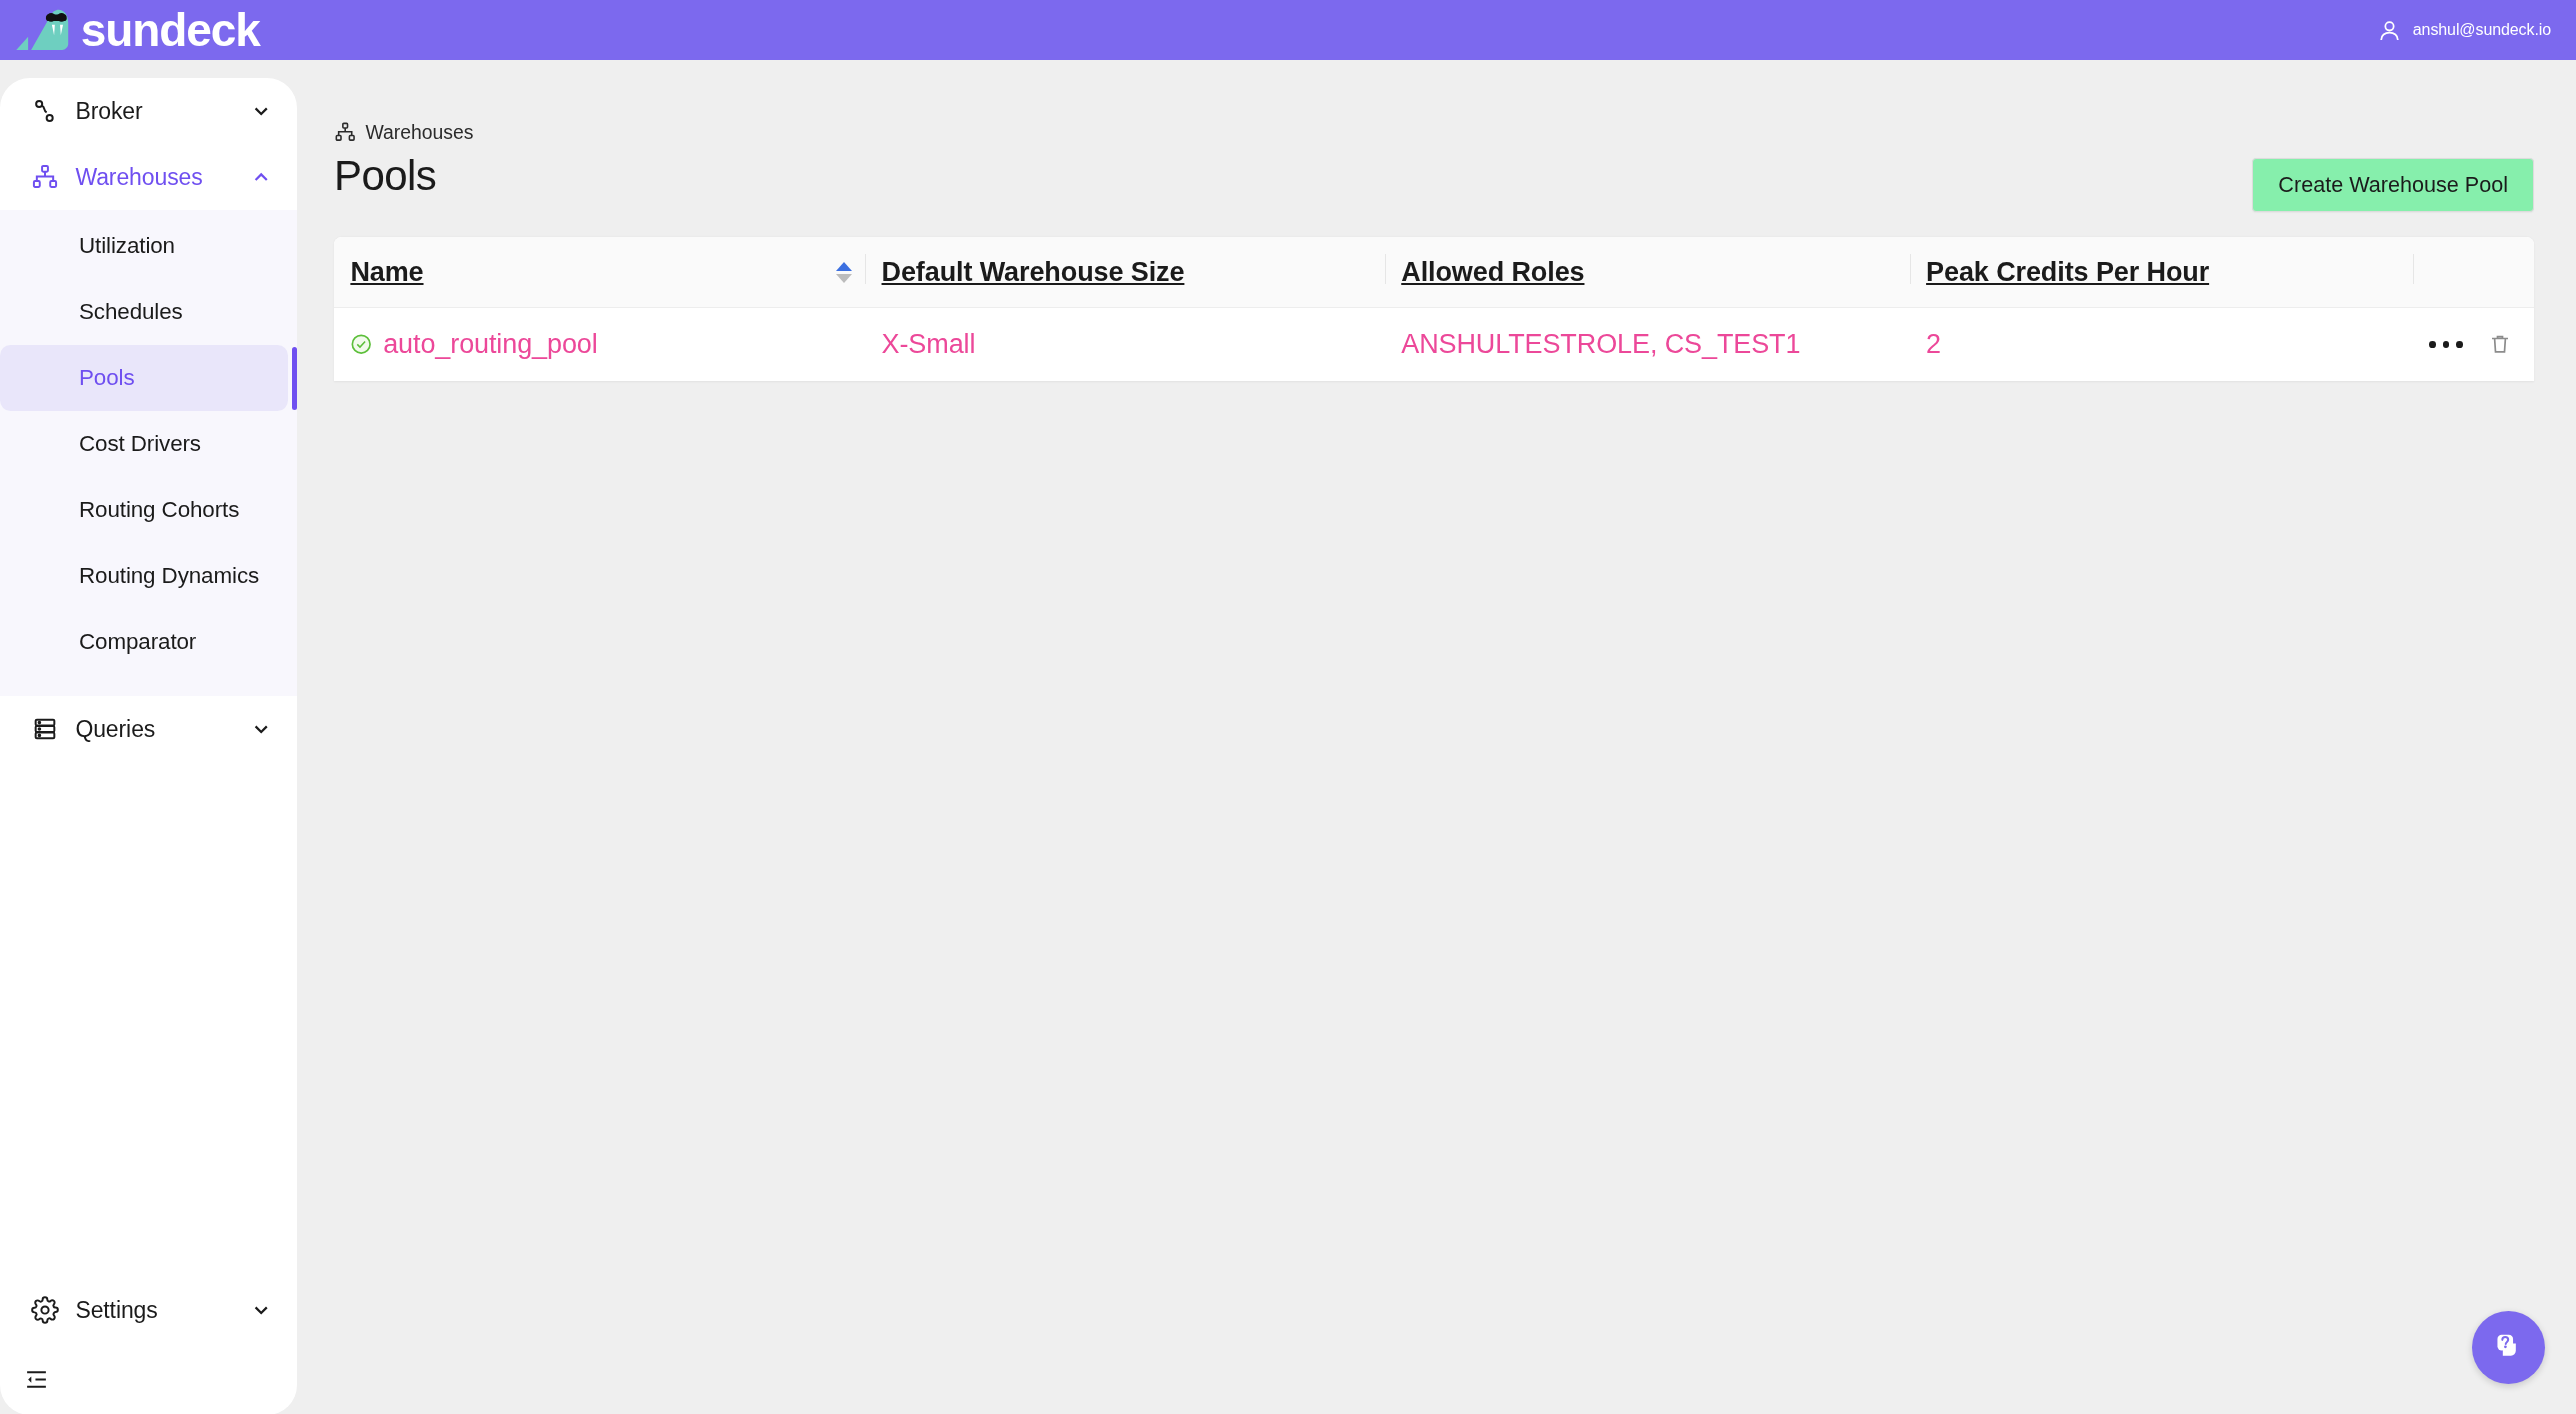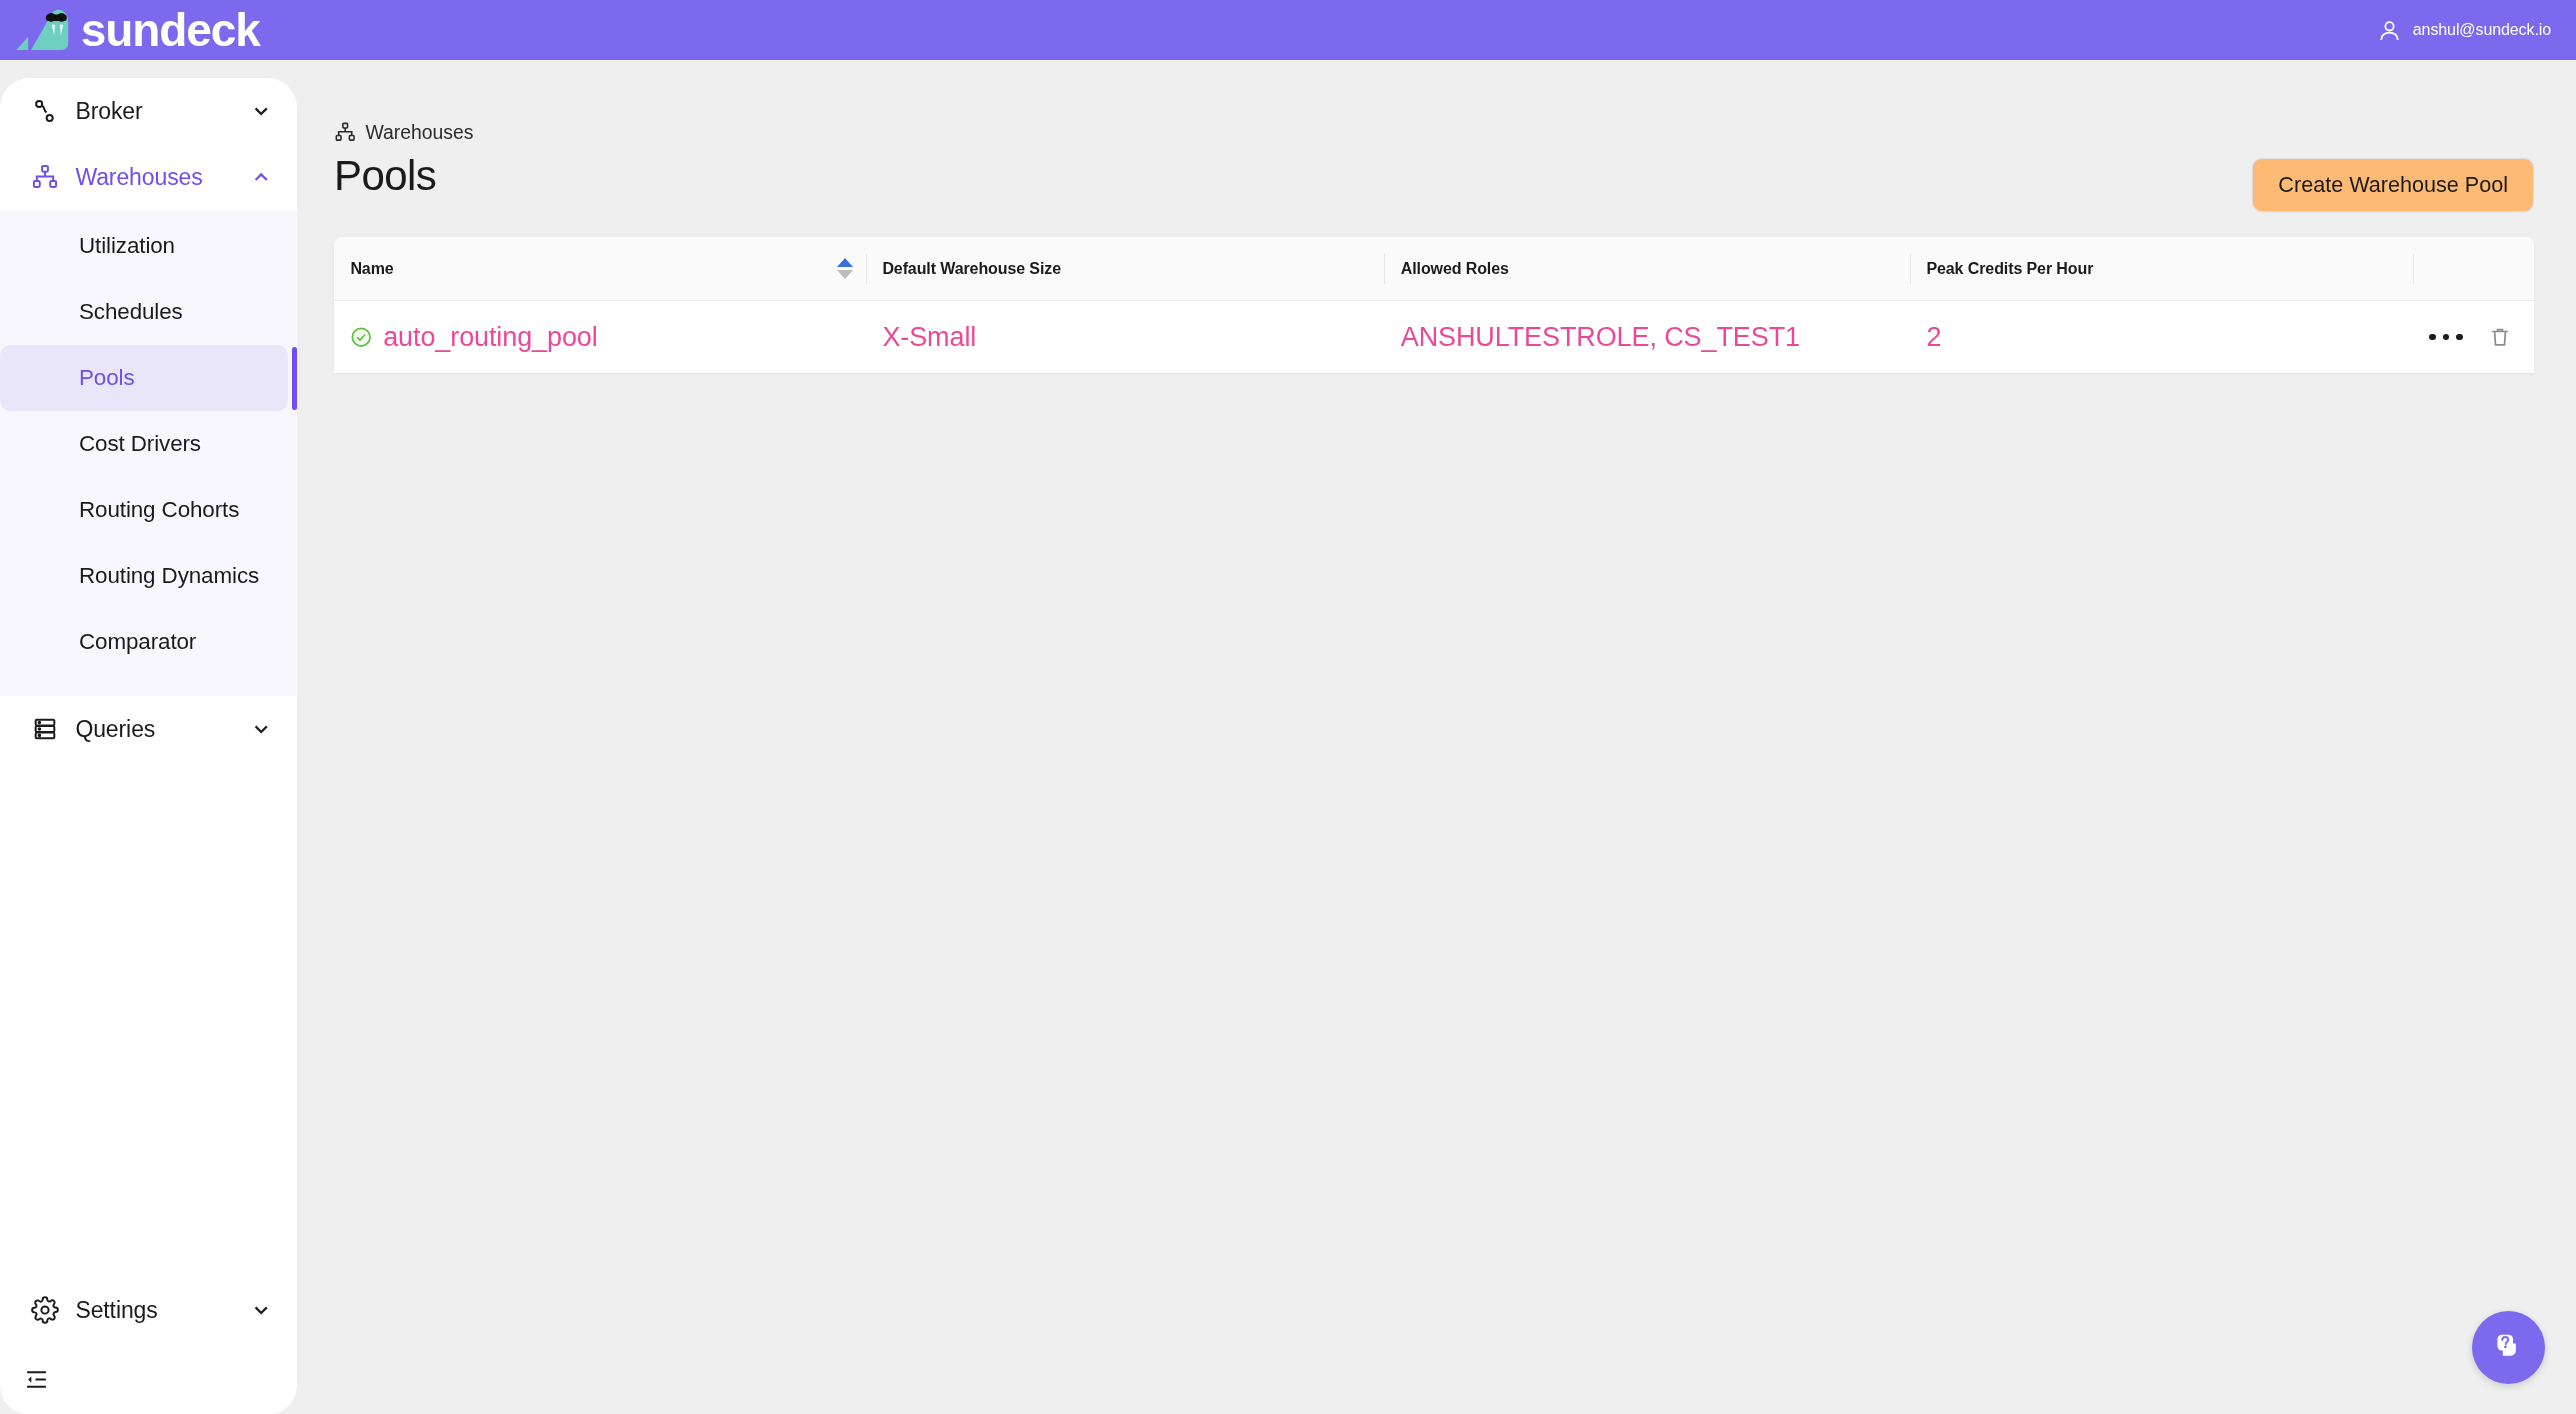--- a/index.html
+++ b/index.html
@@ -82,40 +82,41 @@
     display: flex; align-items: center; gap: 9px;
     margin: 43px 0 0 37px; font-size: 19.4px; color: #2b2b2b;
   }
   .crumb .ico { width: 22.4px; height: 22.4px; }
   .page-head {
     display: flex; align-items: flex-start; justify-content: space-between;
     margin: 7.5px 42px 0 37px;
   }
   .page-title { font-size: 42px; font-weight: 400; color: #1b1b1b; letter-spacing: -0.6px; }
   .btn-create {
-    background: #fdba74; border: 0.7px solid #dcdcdc; border-radius: 10px;
+    background: #86efac; border: 0.7px solid #dcdcdc; border-radius: 4px;
     font-family: inherit; font-size: 21.6px; color: #1b1b1b;
     padding: 13.4px 25px; cursor: pointer; margin-top: 6px;
     box-shadow: 0 0.7px 1.5px rgba(0,0,0,0.04);
   }
 
   
   .table-card {
     margin: 25px 42px 0 37px;
     background: #ffffff;
     border-radius: 7.5px 7.5px 0 0;
     overflow: hidden;
     box-shadow: 0 0.7px 2.2px rgba(0,0,0,0.06);
   }
   table { width: 100%; border-collapse: collapse; }
   thead tr { background: #fafafa; }
   thead th {
-    text-align: center; font-size: 16px; font-weight: 700; color: #1b1b1b;
+    text-align: center; font-size: 27px; font-weight: 700; color: #1b1b1b;
     padding: 19.4px 0 19.4px 0; height: 63px; position: relative;
     letter-spacing: -0.1px;
+    text-decoration: underline;
   }
   thead th .thwrap { display: flex; align-items: center; padding-left: 16.4px; }
   thead th + th::before {
     content: ""; position: absolute; left: 0; top: 16.4px;
     width: 0.7px; height: 30px; background: #e6e6e6;
   }
   tbody td {
     font-size: 27px; color: #ec4899; padding: 0 0 0 16.4px;
     height: 73px; border-top: 0.7px solid #ededed;
     letter-spacing: -0.1px;

